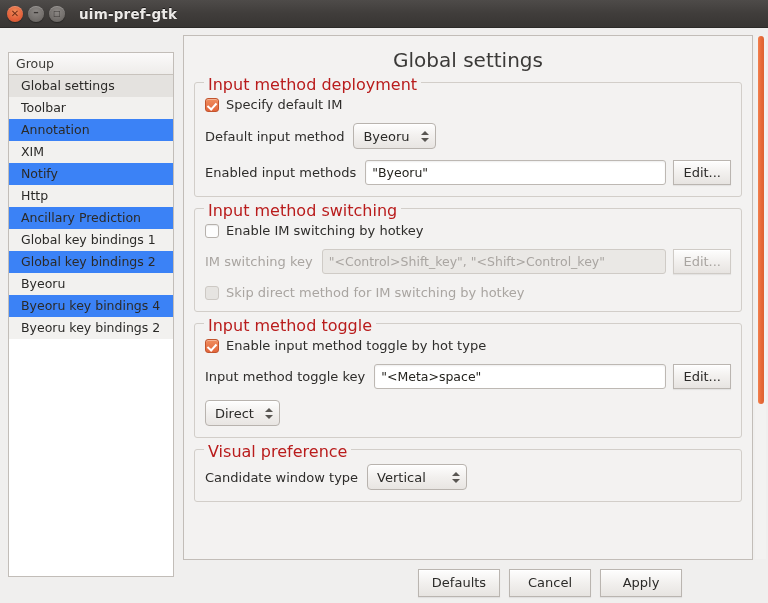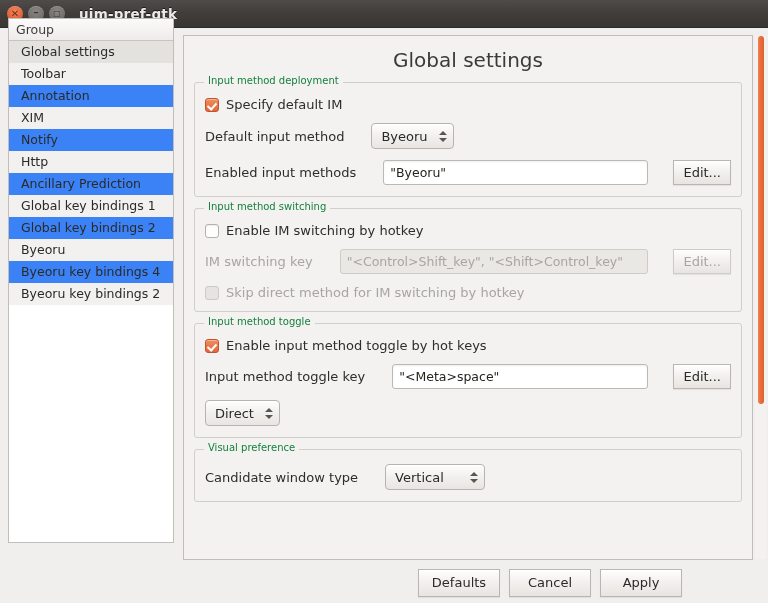--- a/index.html
+++ b/index.html
@@ -44,21 +44,21 @@
     color: #eceae8;
     font-size: 13.5px;
     font-weight: bold;
     margin-left: 14px;
     text-shadow: 0 -1px 0 rgba(0,0,0,.6);
     letter-spacing: .2px;
   }
 
   
   #sidebar {
-    position: absolute; left: 8px; top: 18px;
+    position: absolute; left: 8px; top: 52px;
     width: 166px; height: 525px;
     background: #ffffff;
     border: 1px solid #c2bdb8;
     box-sizing: border-box;
     overflow: hidden;
   }
   #group-header {
     height: 22px; line-height: 22px;
     padding-left: 7px;
     font-size: 12.5px;
@@ -104,28 +104,27 @@
     border: 1px solid #d2cec9;
     border-radius: 3px;
     padding: 14px 10px 11px 10px;
     box-sizing: border-box;
   }
   .frame-label {
     position: absolute;
     top: -8px; left: 9px;
     background: #f3f2f1;
     padding: 0 4px;
-    font-size: 10px;
-    color: #15803d;
+    font-size: 16px;
+    color: #b91c1c;
   }
   .row {
     display: flex;
     align-items: center;
     margin-bottom: 11px;
-    gap: 18px;
   }
   .row:last-child { margin-bottom: 0; }
   .lbl {
     font-size: 13px;
     color: #2e2d2b;
     margin-right: 9px;
     white-space: nowrap;
   }
   .lbl.disabled { color: #a9a5a1; }
 
@@ -379,21 +378,21 @@
         <span class="cbox dis"></span>
         <span class="cblabel disabled">Skip direct method for IM switching by hotkey</span>
       </div>
     </div>
 
     <div class="frame">
       <div class="frame-label">Input method toggle</div>
 
       <div class="cbrow">
         <span class="cbox on"></span>
-        <span class="cblabel">Enable input method toggle by hot keys</span>
+        <span class="cblabel">Enable input method toggle by hot type</span>
       </div>
 
       <div class="row">
         <span class="lbl">Input method toggle key</span>
         <div class="entry">"&lt;Meta&gt;space"</div>
         <div class="btn edit">Edit...</div>
       </div>
 
       <div class="row">
         <div class="combo">

